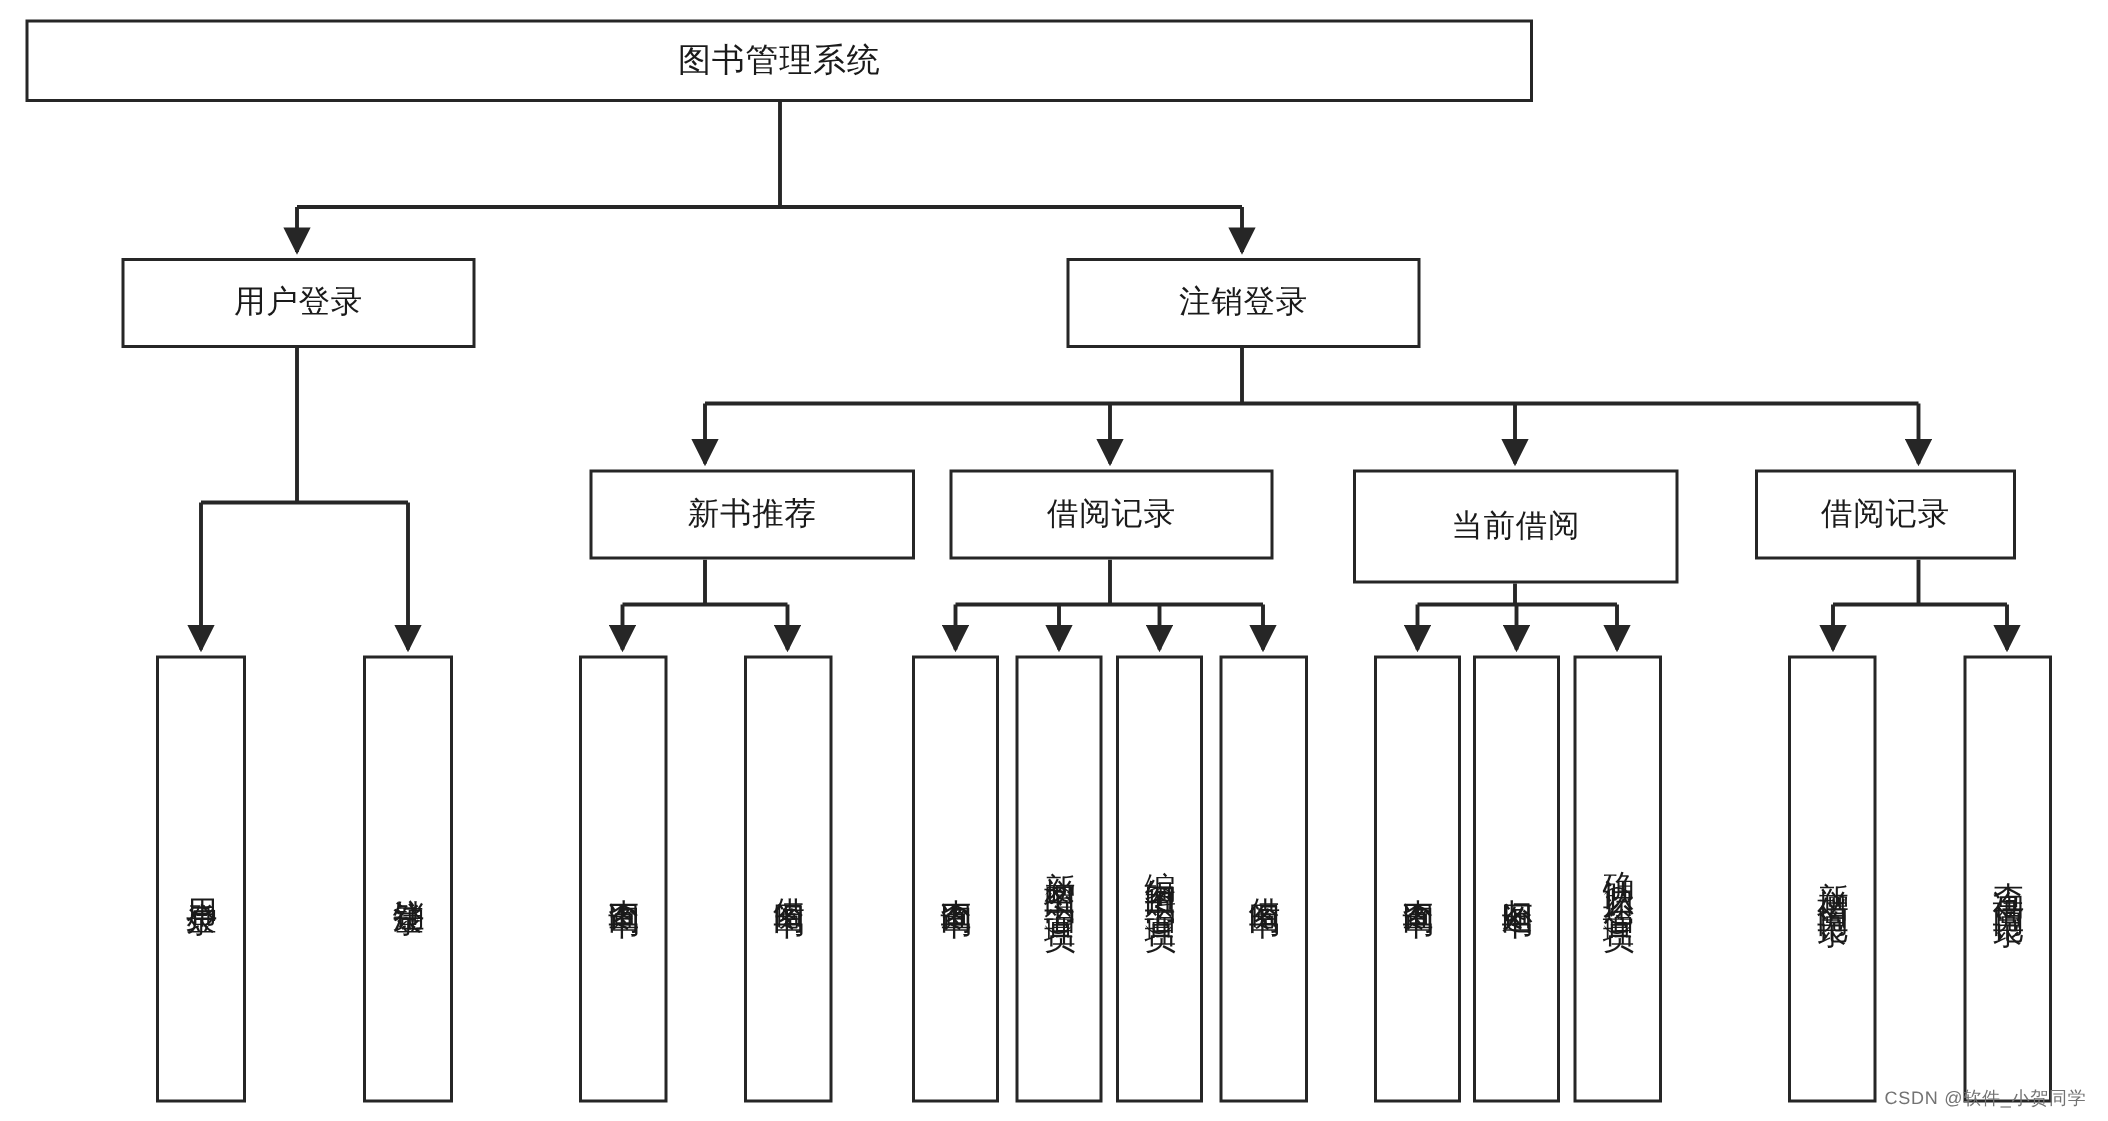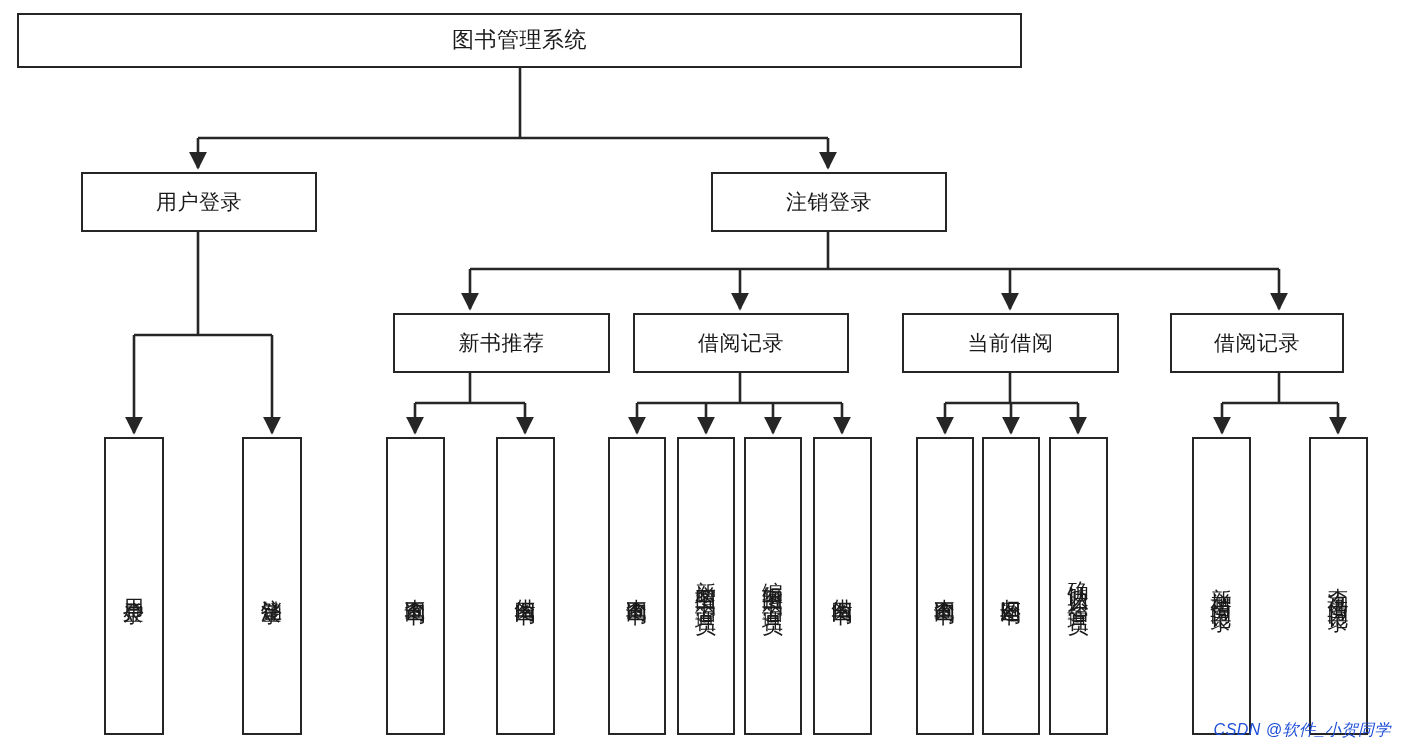--- a/index.html
+++ b/index.html
@@ -64,26 +64,25 @@
     letter-spacing: 2px;
     white-space: nowrap;
   }
   .node.vert.tall .label {
     letter-spacing: 5px;
   }
   .watermark {
     position: absolute;
     right: 14px;
     bottom: 6px;
-    font-size: 16px;
-    color: #1d4ed8;
+    font-size: 12px;
+    color: #737373;
     letter-spacing: 0.5px;
     white-space: nowrap;
     user-select: none;
-    font-style: italic;
   }
 </style>
 </head>
 <body>
 
 <div id="diagram-root">
 
   <svg class="wires" viewBox="0 0 1405 747" xmlns="http://www.w3.org/2000/svg">
     <defs>
       <marker id="arrow" viewBox="0 0 10 10" refX="9" refY="5" markerWidth="7" markerHeight="7" orient="auto-start-reverse">
@@ -144,21 +143,21 @@
   <div class="node horiz" style="left:711px; top:172px; width:236px; height:60px;">
     <span class="label">注销登录</span>
   </div>
 
   <div class="node horiz" style="left:362px; top:313px; width:217px; height:60px;margin-left:31px;">
     <span class="label">新书推荐</span>
   </div>
   <div class="node horiz" style="left:633px; top:313px; width:216px; height:60px;">
     <span class="label">借阅记录</span>
   </div>
-  <div class="node horiz" style="left:902px; top:313px; width:217px; height:60px;">
+  <div class="node horiz" style="left:902px; top:313px; width:217px; height:76px;">
     <span class="label">当前借阅</span>
   </div>
   <div class="node horiz" style="left:1170px; top:313px; width:174px; height:60px;">
     <span class="label">借阅记录</span>
   </div>
 
   <div class="node vert" style="left:104px; top:437px; width:60px; height:298px;">
     <span class="label">用户登录</span>
   </div>
   <div class="node vert" style="left:242px; top:437px; width:60px; height:298px;">

